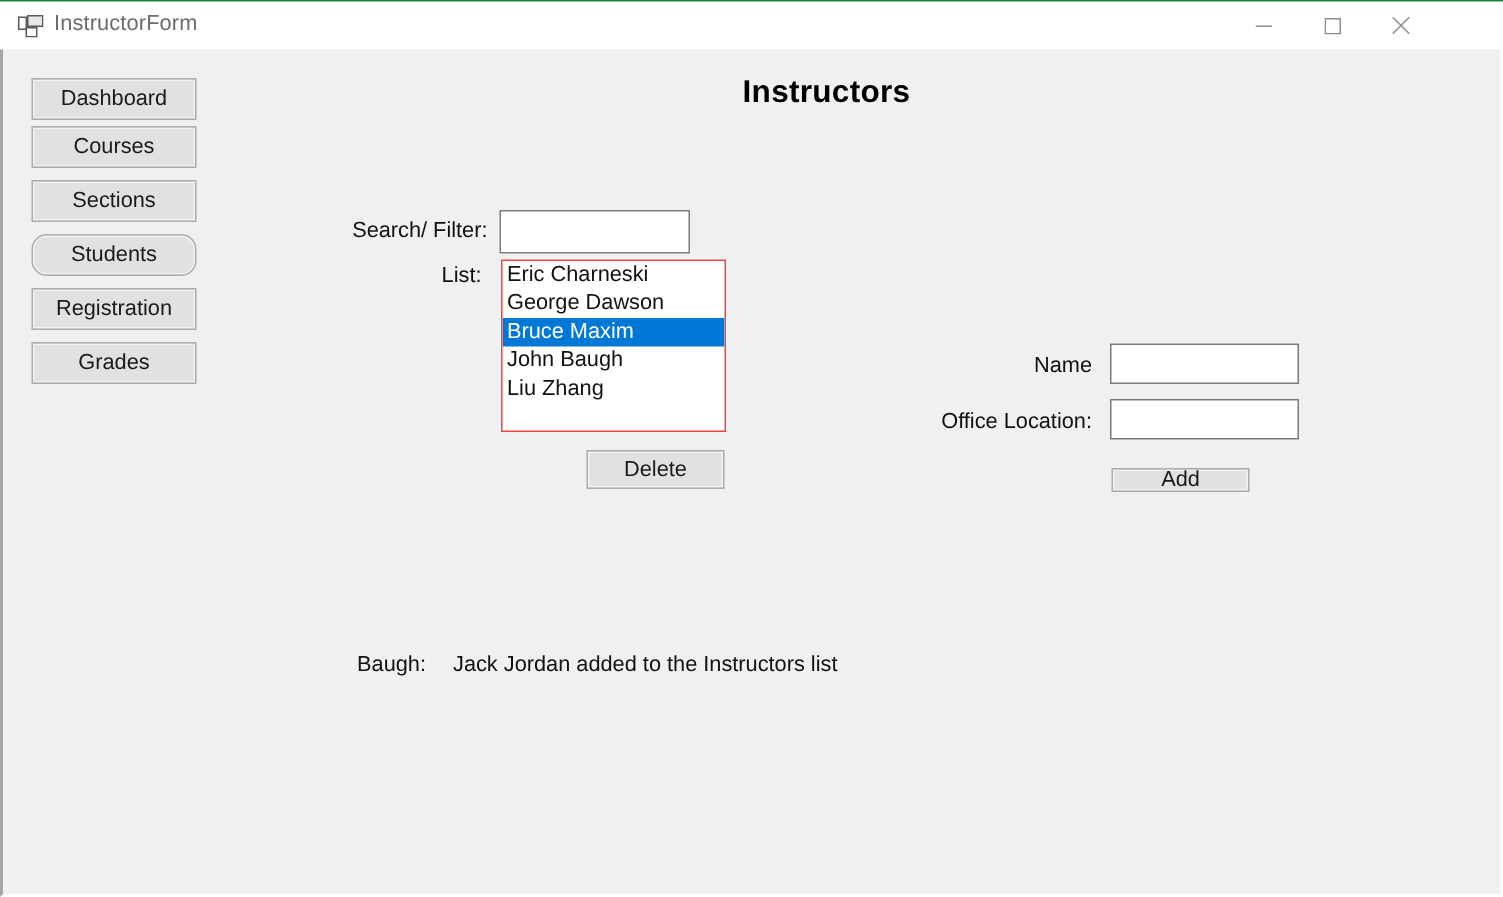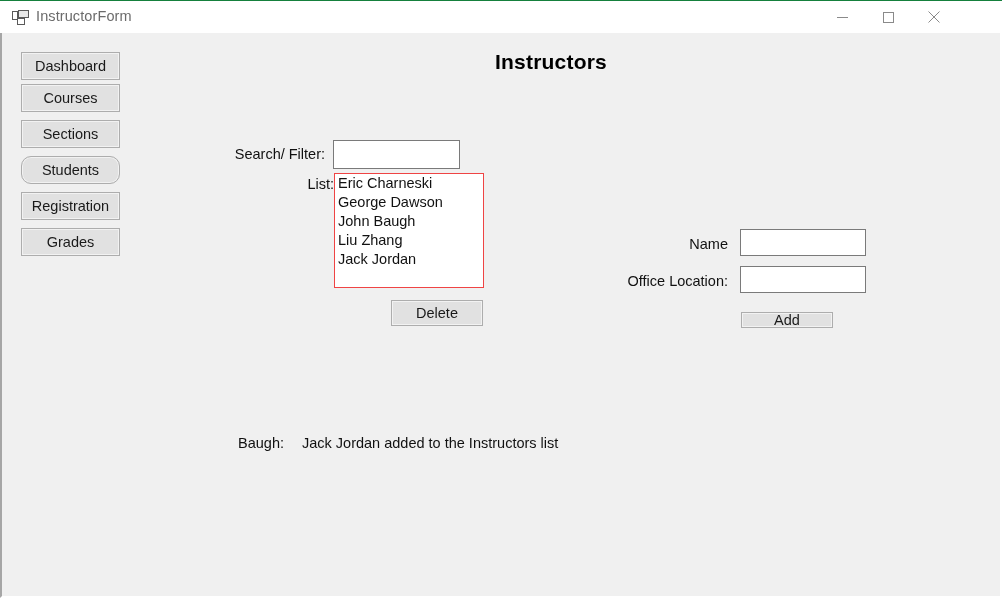--- a/index.html
+++ b/index.html
@@ -85,21 +85,21 @@
     cursor: default;
     box-sizing: border-box;
     display: flex;
     align-items: center;
     justify-content: center;
   }
 
   
   .nav-button {
     left: 19px;
-    width: 99px;
+    width: 110px;
     height: 28px;
   }
   #nav-0 { top: 19px; }
   #nav-1 { top: 51px; }
   #nav-2 { top: 87px; }
   #nav-3 { top: 123px; border-radius: 10px; }
   #nav-4 { top: 159px; }
   #nav-5 { top: 195px; }
 
   
@@ -116,21 +116,21 @@
   #page-title .inner { margin-left: 96px; }
 
   
   .form-label {
     position: absolute;
     font-size: 14.5px;
     color: #111111;
     white-space: nowrap;
   }
   #lbl-search { left: 225px; top: 113px; width: 98px; text-align: right; }
-  #lbl-list   { left: 234px; top: 143px; width: 98px; text-align: right; }
+  #lbl-list   { left: 221px; top: 143px; width: 98px; text-align: right; }
   #lbl-name   { left: 600px; top: 203px; width: 126px; text-align: right; }
   #lbl-office { left: 570px; top: 240px; width: 156px; text-align: right; }
   #lbl-status { left: 200px; top: 402px; width: 82px; text-align: right; }
   #status-value {
     position: absolute;
     left: 300px; top: 402px;
     font-size: 14.5px;
     color: #111111;
     white-space: nowrap;
   }
@@ -243,23 +243,23 @@
       <span class="inner">Instructors</span>
     </div>
 
     <label class="form-label" id="lbl-search">Search/ Filter:</label>
     <input class="wf-input" id="input-search" type="text" placeholder="" style="">
 
     <label class="form-label" id="lbl-list">List:</label>
     <div id="listbox">
       <div class="list-item">Eric Charneski</div>
       <div class="list-item">George Dawson</div>
+      <div class="list-item selected">Bruce Maxim</div>
       <div class="list-item">John Baugh</div>
       <div class="list-item">Liu Zhang</div>
-      <div class="list-item">Jack Jordan</div>
     </div>
 
     <button class="wf-button" id="btn-delete">
       <span>Delete</span>
     </button>
 
     <label class="form-label" id="lbl-name">Name</label>
     <input class="wf-input" id="input-name" type="text" placeholder="" style="">
 
     <label class="form-label" id="lbl-office">Office Location:</label>

